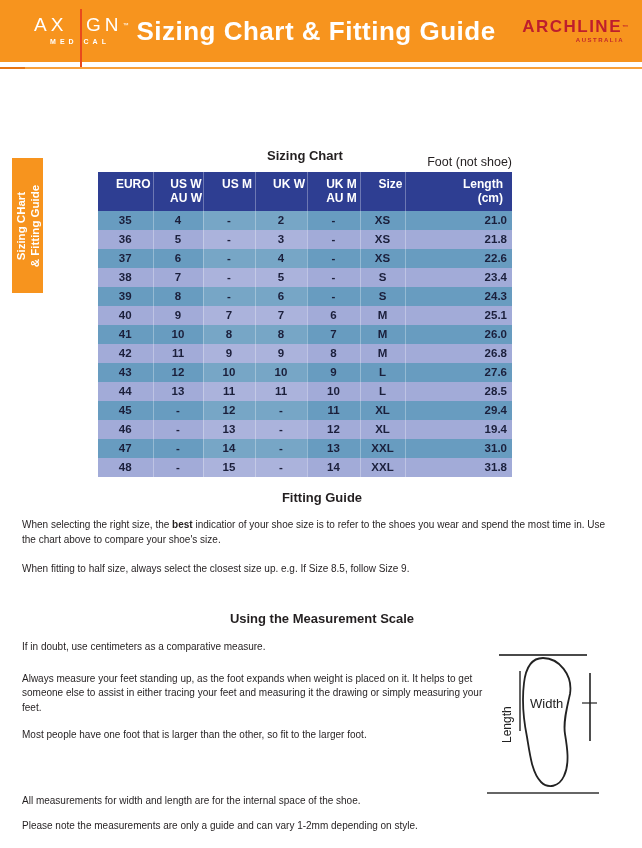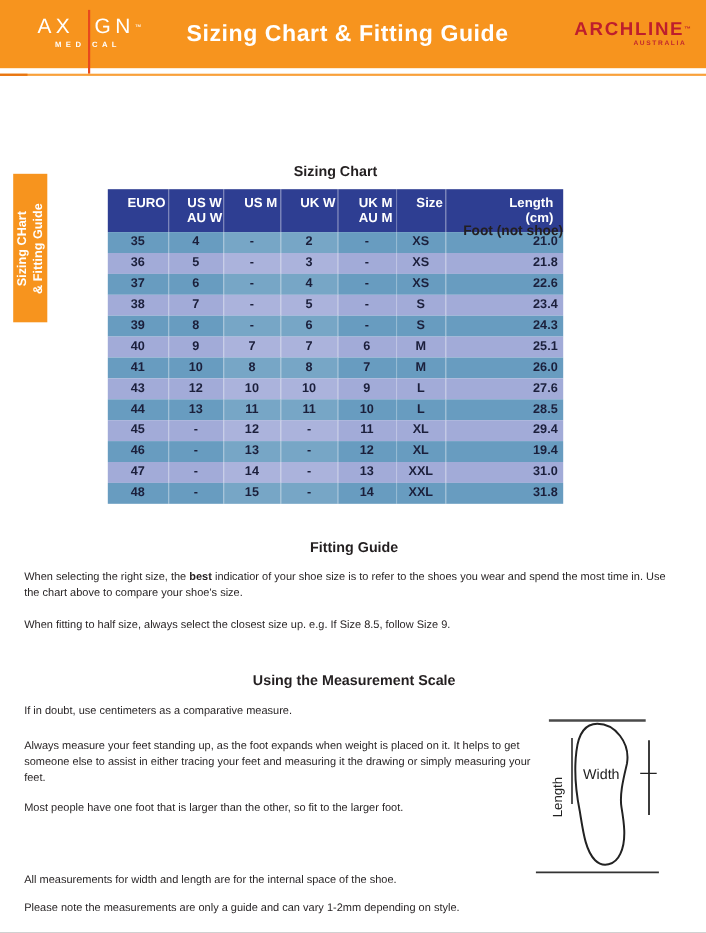--- a/index.html
+++ b/index.html
@@ -14,21 +14,21 @@
   .top-bar {
     position:absolute; left:0; top:0; width:642px; height:62px;
     background:#F7941E; display:flex; align-items:center;
   }
   .axign-logo { position:relative; margin-left:34px; width:92px; text-align:center; }
   .axign-row1 { color:#fff; font-size:19px; font-weight:400; letter-spacing:4px; line-height:20px; }
   .axign-row2 { color:#fff; font-size:7px; font-weight:bold; letter-spacing:4px; line-height:10px; margin-top:2px; }
   .axign-redline { position:absolute; left:50%; top:-6px; height:58px; width:2px; background:#E8491D; }
   .axign-tm { font-size:6px; vertical-align:top; letter-spacing:0; }
   .main-title {
-    flex:1; text-align:center; color:#fff; font-size:21px; font-weight:bold;
+    flex:1; text-align:center; color:#fff; font-size:26px; font-weight:bold;
     letter-spacing:0.5px; padding-left:6px;
   }
   .archline-logo { margin-right:14px; width:128px; text-align:right; }
   .archline-name { color:#BE1E2D; font-size:17px; font-weight:bold; letter-spacing:1.5px; line-height:18px; }
   .archline-tm { font-size:6px; vertical-align:top; letter-spacing:0; }
   .archline-sub { color:#C1272D; font-size:6px; font-weight:bold; letter-spacing:1.5px; line-height:8px; padding-right:4px; }
 
   .header-rule { position:absolute; left:0; top:67px; width:642px; height:2px; background:#F9A13B; }
   .header-rule-accent { position:absolute; left:0; top:0; width:25px; height:2px; background:#E87511; }
 
@@ -38,21 +38,21 @@
     position:absolute; left:50%; top:50%;
     transform:translate(-50%,-50%) rotate(-90deg);
     white-space:nowrap; text-align:center;
     color:#fff; font-weight:bold; font-size:11.5px; line-height:14px;
   }
 
   
   .chart-block { position:absolute; left:98px; top:146px; width:414px; }
   .chart-titles { position:relative; height:26px; }
   .chart-title { position:absolute; left:0; right:0; top:2px; text-align:center; font-size:13px; font-weight:bold; color:#231F20; }
-  .foot-note { position:absolute; right:0; top:9px; font-size:12.5px; font-weight:bold; color:#231F20;margin-top:48px; }
+  .foot-note { position:absolute; right:0; top:9px; font-size:12.5px; font-weight:normal; color:#231F20; }
 
   table.sizing { border-collapse:collapse; width:414px; table-layout:fixed; }
   table.sizing th {
     background:#2E3E92; color:#fff; font-size:12px; font-weight:bold;
     text-align:center; vertical-align:top; padding:5px 0 6px 16px; line-height:14px;
   }
   table.sizing th.col6 { text-align:right; padding-right:9px; }
   table.sizing td {
     font-size:11.5px; font-weight:bold; color:#1B1F3B; text-align:center;
     height:19px; padding:0; line-height:19px;
@@ -215,20 +215,29 @@
           <tr>
             <td class="col0">41</td>
             <td class="col1">10</td>
             <td class="col2">8</td>
             <td class="col3">8</td>
             <td class="col4">7</td>
             <td class="col5">M</td>
             <td class="col6">26.0</td>
           </tr>
           <tr>
+            <td class="col0">42</td>
+            <td class="col1">11</td>
+            <td class="col2">9</td>
+            <td class="col3">9</td>
+            <td class="col4">8</td>
+            <td class="col5">M</td>
+            <td class="col6">26.8</td>
+          </tr>
+          <tr>
             <td class="col0">43</td>
             <td class="col1">12</td>
             <td class="col2">10</td>
             <td class="col3">10</td>
             <td class="col4">9</td>
             <td class="col5">L</td>
             <td class="col6">27.6</td>
           </tr>
           <tr>
             <td class="col0">44</td>

